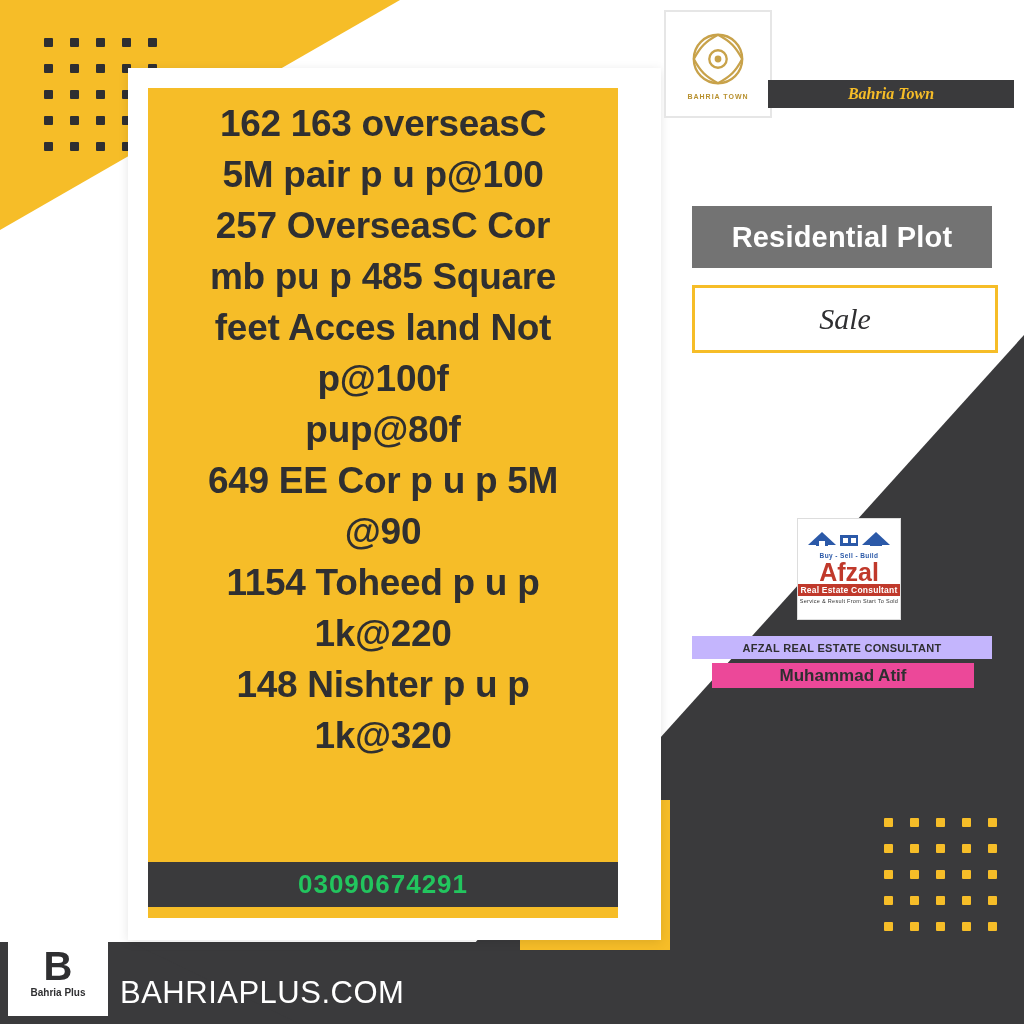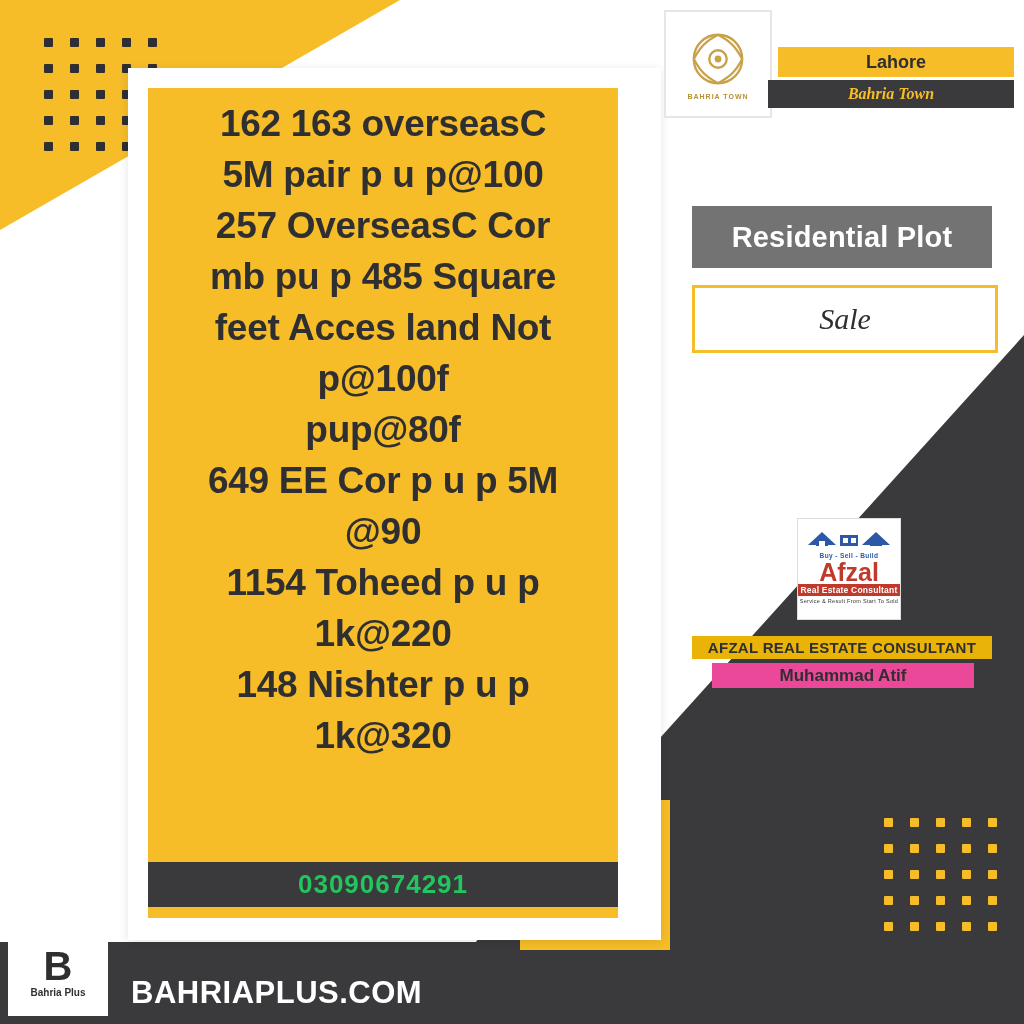--- a/index.html
+++ b/index.html
@@ -122,42 +122,42 @@
   }
   .agency-logo .sub{
     background:#c0392b;color:#ffffff;font-size:8.5px;font-weight:700;
     width:100%;text-align:center;padding:1px 0;letter-spacing:.2px;
   }
   .agency-logo .tag{
     font-size:5.5px;color:#333;letter-spacing:.3px;margin-top:2px;
   }
   .agency-bar{
     position:absolute;left:692px;top:636px;width:300px;height:23px;
-    background:#eab308;color:#2f2f31;
-    display:flex;align-items:center;justify-content:center;
-    font-size:15px;font-weight:700;letter-spacing:.3px;
+    background:#c4b5fd;color:#2f2f31;
+    display:flex;align-items:center;justify-content:center;
+    font-size:11px;font-weight:700;letter-spacing:.3px;
   }
   .agent-bar{
     position:absolute;left:712px;top:663px;width:262px;height:25px;
     background:#ec4899;color:#2f2f31;
     display:flex;align-items:center;justify-content:center;
     font-size:17px;font-weight:700;
   }
 
   
   .brand-box{
     position:absolute;left:8px;top:928px;width:100px;height:88px;
     background:#ffffff;display:flex;flex-direction:column;
     align-items:center;justify-content:center;
   }
   .brand-box .bmark{font-size:40px;font-weight:700;color:#2f2f31;line-height:38px;}
   .brand-box .bname{font-size:10px;font-weight:700;color:#2f2f31;margin-top:2px;}
   .site-url{
-    position:absolute;left:131px;top:975px;
-    color:#ffffff;font-size:31px;font-weight:700;letter-spacing:.5px;
+    position:absolute;left:120px;top:975px;
+    color:#ffffff;font-size:31px;font-weight:400;letter-spacing:.5px;
   }
 </style>
 </head>
 <body>
 
 <div class="stage">
 
   <div class="yellow-corner"></div>
   <div class="dark-right-block"></div>
   <div class="dark-bottom"></div>
@@ -251,23 +251,20 @@
         <path d="M32 57 C19 50 14 45 7 32"></path>
         <path d="M7 32 C14 19 19 14 32 7"></path>
       </g>
       <g fill="#c8a24a">
         <circle cx="32" cy="32" r="3.5"></circle>
       </g>
     </svg>
     <div class="mark-caption">BAHRIA TOWN</div>
   </div>
 
-  <div class="city-bar">
-    <span>Lahore</span>
-  </div>
   <div class="society-bar">
     <span>Bahria Town</span>
   </div>
 
   <div class="type-box">
     <span>Residential Plot</span>
   </div>
   <div class="purpose-box">
     <span>Sale</span>
   </div>

